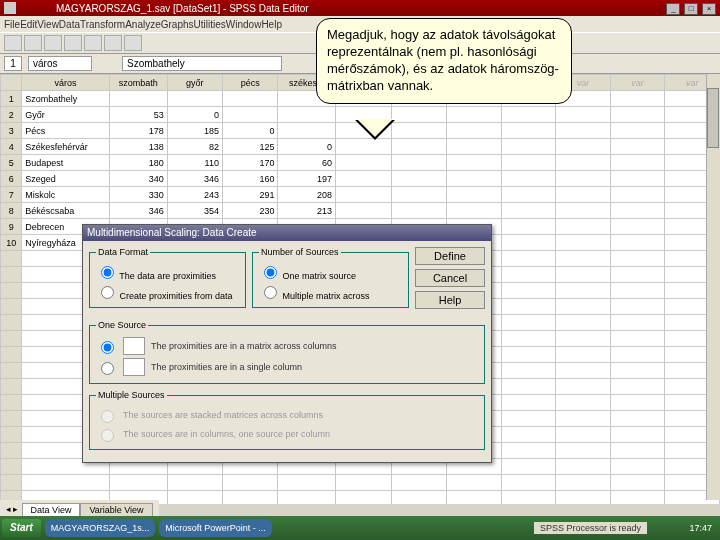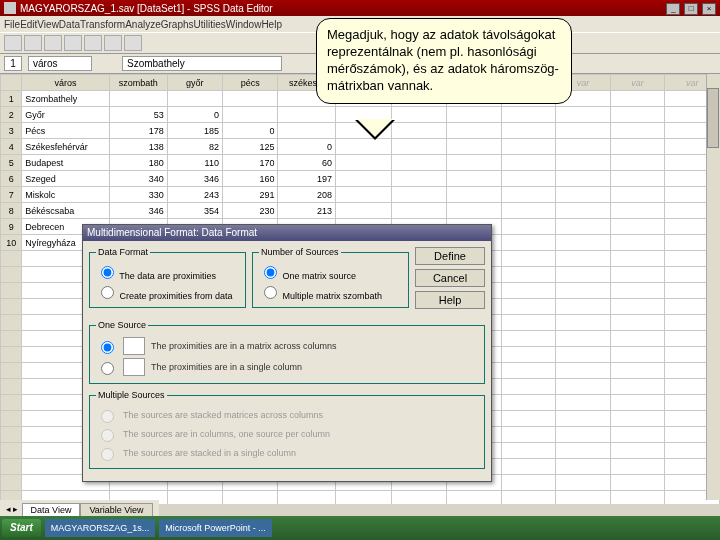--- a/index.html
+++ b/index.html
@@ -1,17 +1,17 @@
 <!DOCTYPE html>
 <html><head>
 <meta charset="utf-8">
 <style>
   * { box-sizing: border-box; font-family: Tahoma, sans-serif; }
   body { margin: 0; width: 720px; height: 540px; background: #d8d4c8; overflow: hidden; position: relative; font-size: 10px; }
-  .titlebar { background: linear-gradient(#a00000,#800000); color: #fff; height: 16px; display: flex; align-items: center; padding: 0 4px; font-size: 10px; }
+  .titlebar { background: linear-gradient(#a00000,#800000); color: #fff; height: 16px; display: flex; align-items: center; padding: 0 4px; font-size: 10px; gap: 36px; }
   .titlebar .icon { width: 12px; height: 12px; background: #ccc; margin-right: 4px; }
   .titlebar .spacer { flex: 1; }
   .winbtns span { display: inline-block; width: 14px; height: 12px; background: #c0c0c0; border: 1px solid #555; margin-left: 1px; text-align: center; line-height: 10px; font-size: 8px; color: #000; }
   .menubar { background: #e8e4d8; height: 16px; display: flex; align-items: center; padding: 0 4px; font-size: 10px; color: #333; gap: 0; }
   .toolbar { background: #e8e4d8; height: 22px; border-top: 1px solid #fff; border-bottom: 1px solid #999; display:flex; align-items:center; padding:0 4px; gap:2px;}
   .toolbar .tb { width: 18px; height: 16px; background:#ddd; border:1px solid #aaa; }
   .rowsel { background: #e8e4d8; height: 20px; display:flex; align-items:center; padding: 0 4px; border-bottom:1px solid #999;}
   .rowsel .cell { border:1px solid #999; background:#fff; padding:1px 4px; }
   .grid { position: relative; background: #fff; width: 100%; height: 430px; overflow: hidden; }
   table { border-collapse: collapse; }
@@ -21,21 +21,21 @@
   td.name { text-align: left; }
   .colhead { width: 60px; }
   .var { color: #aaa; text-align:center;font-style:italic;}
   .tabs { position:absolute; bottom:20px; left:0; background:#e8e4d8; height:18px; display:flex; align-items:center; padding:0 6px; font-size:9px; gap:0;}
   .tabs .tab { border:1px solid #999; border-bottom:none; padding:1px 8px; background:#fff; }
   .tabs .tab.inactive { background:#e0dccc; }
   .statusbar { position:absolute; bottom:0; left:0; right:0; height:20px; background:#e8e4d8; border-top:1px solid #999; display:flex; align-items:center; font-size:9px; padding:0 8px;}
   
   .win-taskbar { position:absolute; bottom:0; left:0; right:0; height:22px; background:linear-gradient(#3a7a3a,#2a5a2a); display:flex; align-items:center; padding:12px 2px; gap:4px; z-index:100;}
   .win-taskbar .start { background:linear-gradient(#4a9a4a,#2a6a2a); height:18px; padding:0 8px; border-radius:3px; color:#fff; font-weight:bold; font-size:10px; line-height:18px; font-style:italic;}
-  .win-taskbar .task { background:#3a6a9a; height:18px; padding:0 6px; color:#fff; font-size:9px; line-height:18px; border-radius:0; max-width:130px; overflow:hidden; white-space:nowrap;}
+  .win-taskbar .task { background:#3a6a9a; height:18px; padding:0 6px; color:#fff; font-size:9px; line-height:18px; border-radius:6px; max-width:130px; overflow:hidden; white-space:nowrap;}
   .win-taskbar .tray { margin-left:auto; color:#fff; font-size:9px; padding:0 6px;}
   .bubble { position:absolute; top:18px; left:316px; width:256px; background:#ffffe0; border:1.5px solid #000; border-radius:14px; padding:8px 10px; font-family: 'Comic Sans MS', cursive; font-size:13px; line-height:1.3; z-index:50;}
   .bubble::after { content:''; position:absolute; bottom:-34px; left:40px; width:0; height:0; border:18px solid transparent; border-top-color:#ffffe0; border-bottom:0; }
   .bubble::before { content:''; position:absolute; bottom:-37px; left:38px; width:0; height:0; border:20px solid transparent; border-top-color:#000; border-bottom:0; }
   .dialog { position:absolute; top:224px; left:82px; width:410px; background:#e8e4d8; border:1px solid #555; box-shadow:2px 2px 4px rgba(0,0,0,0.4); z-index:40; font-size:9px;}
   .dialog .dtitle { background:linear-gradient(#7a7a9a,#4a4a7a); color:#fff; height:16px; padding:0 4px; line-height:16px; font-size:10px;}
   .dialog .body { padding:6px; display:flex; gap:6px;}
   .dialog .lcol { flex:1; }
   .dialog fieldset { border:1px solid #0f766e; padding:4px 6px; margin:0 0 6px 0;}
   .dialog legend { font-size:9px; padding:0 2px;}
@@ -511,33 +511,33 @@
 
 <div class="scrollv">
     <div class="thumb"></div>
   </div>
 
 <div class="bubble">
   <span>Megadjuk, hogy az adatok távolságokat reprezentálnak (nem pl. hasonlósági mérőszámok), és az adatok háromszög-mátrixban vannak.</span>
 </div>
 
 <div class="dialog">
-  <div class="dtitle">Multidimensional Format: Data Format</div>
+  <div class="dtitle">Multidimensional Scaling: Data Create</div>
   <div class="body">
     <div class="lcol">
       <div style="display:flex; gap:6px;">
         <fieldset style="flex:1">
           <legend>Data Format</legend>
           <label><input type="radio" checked="" style=""> <span>The data are proximities</span></label>
           <label><input type="radio" style=""> <span>Create proximities from data</span></label>
         </fieldset>
         <fieldset style="flex:1">
           <legend>Number of Sources</legend>
           <label><input type="radio" checked="" style=""> <span>One matrix source</span></label>
-          <label><input type="radio" style=""> <span>Multiple matrix szombath</span></label>
+          <label><input type="radio" style=""> <span>Multiple matrix across</span></label>
         </fieldset>
       </div>
     </div>
     <div class="rcol">
       <div class="btn">Define</div>
       <div class="btn">Cancel</div>
       <div class="btn">Help</div>
     </div>
   </div>
   <div class="fullrow">
@@ -557,33 +557,33 @@
     <fieldset>
       <legend>Multiple Sources</legend>
       <div class="opt dis">
           <input type="radio" disabled="" style="">
           <span>The sources are stacked matrices across columns</span>
         </div>
       <div class="opt dis">
           <input type="radio" disabled="" style="">
           <span>The sources are in columns, one source per column</span>
         </div>
-      <div class="opt dis">
-          <input type="radio" disabled="" style="">
-          <span>The sources are stacked in a single column</span>
-        </div>
     </fieldset>
   </div>
 </div>
 
 <div class="tabs" style="bottom:22px;">
   <span style="margin-right:4px;">◂ ▸</span>
   <span class="tab">Data View</span>
   <span class="tab inactive">Variable View</span>
 </div>
 
 <div class="statusbar" style="bottom:22px; height:0;"></div>
 
 <div class="win-taskbar">
   <div class="start">Start</div>
   <div class="task">MAGYARORSZAG_1s...</div>
   <div class="task">Microsoft PowerPoint - ...</div>
+  <div class="tray">
+    <span style="margin-right:40px; background:#e0dccc; color:#333; padding:1px 6px;">SPSS Processor is ready</span>
+    <span>17:47</span>
+  </div>
 </div>
 
 </body></html>

